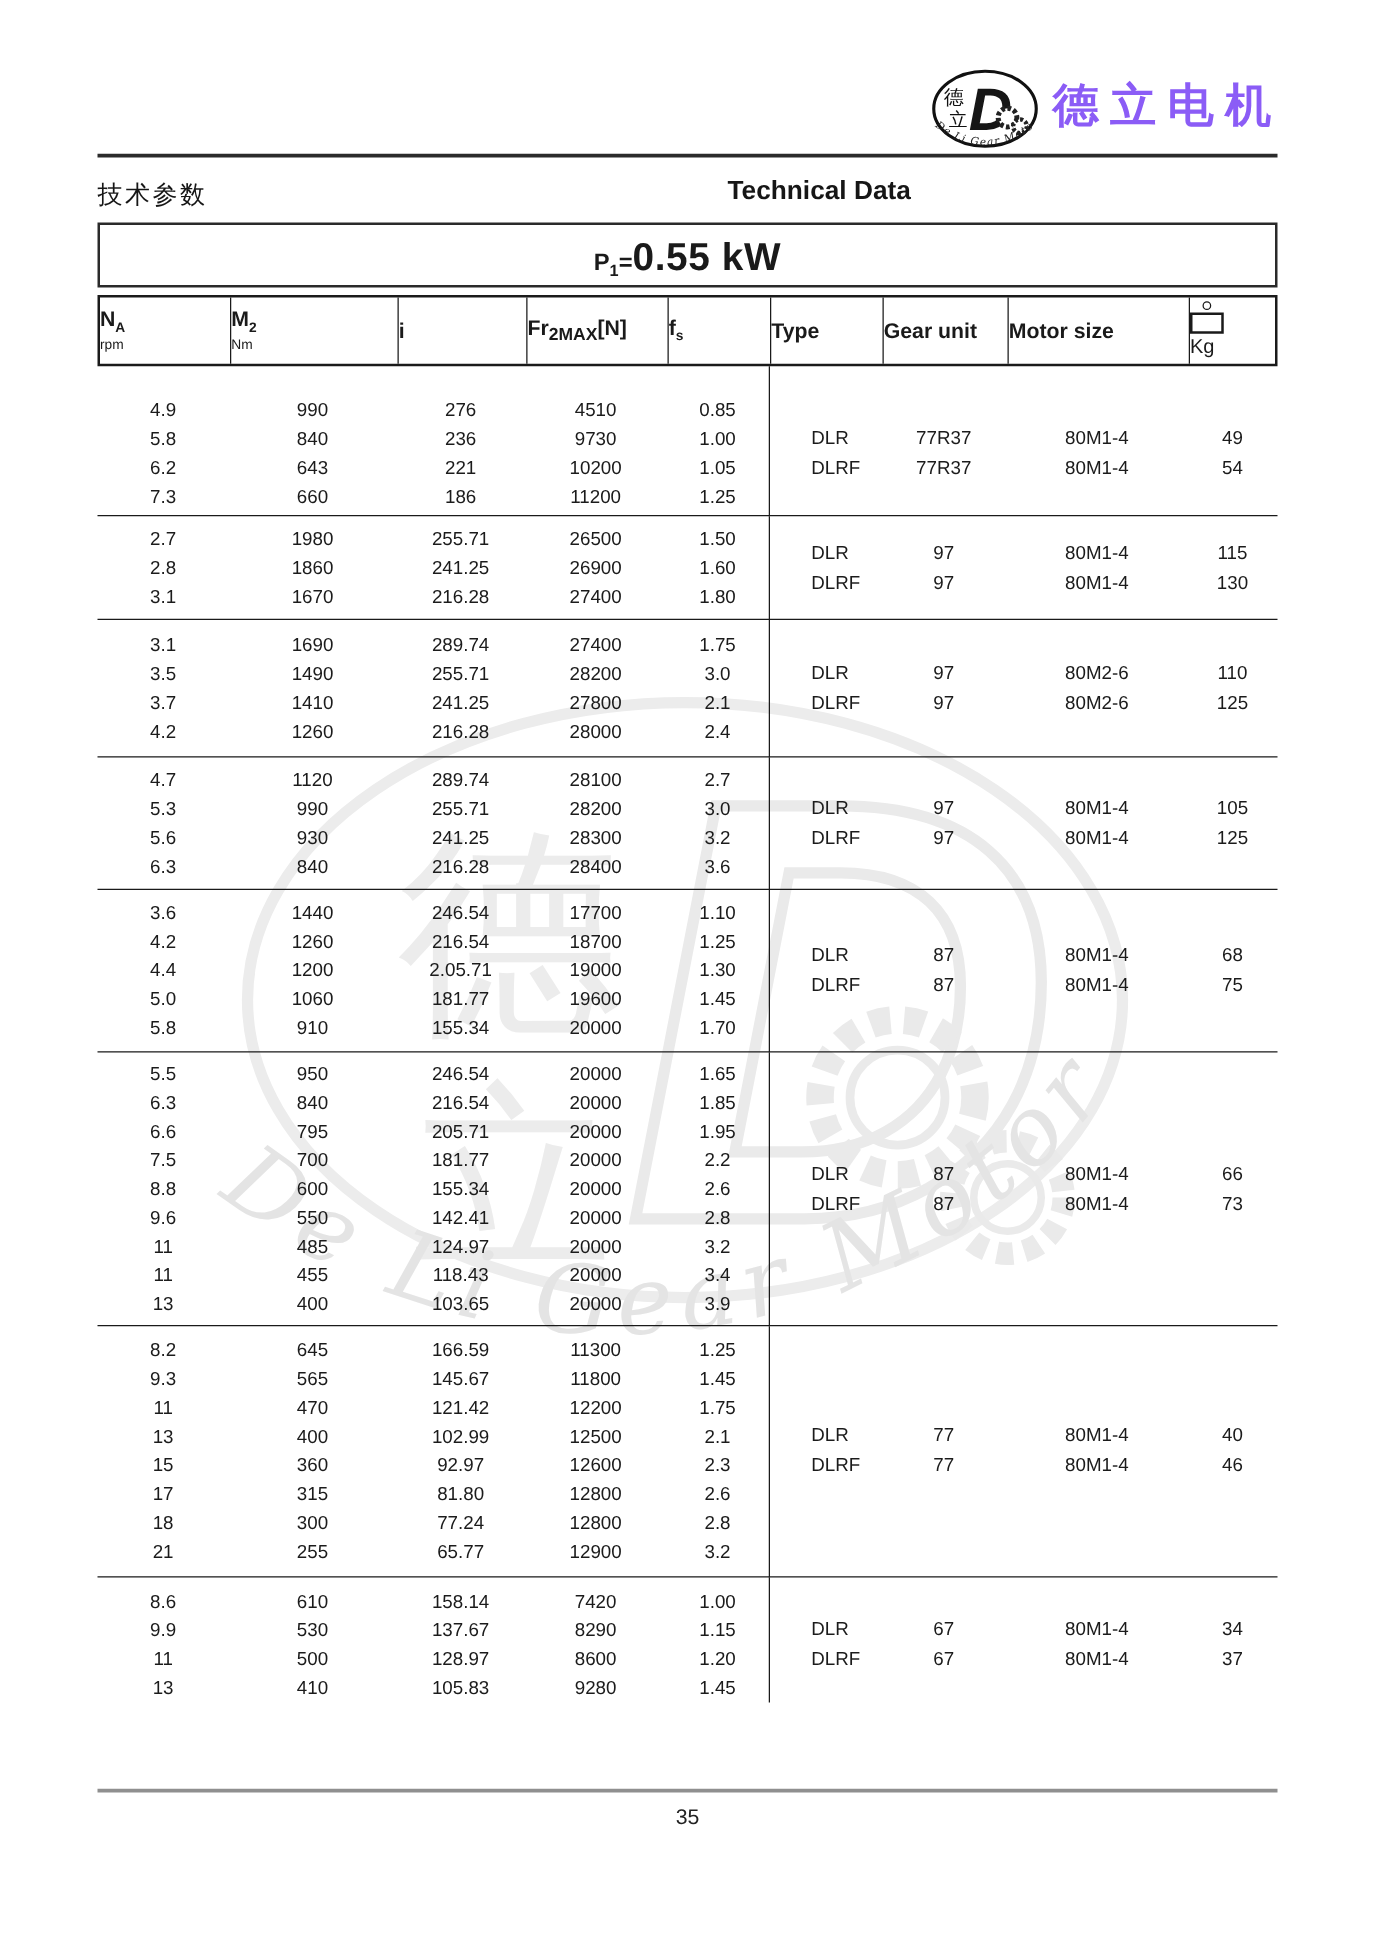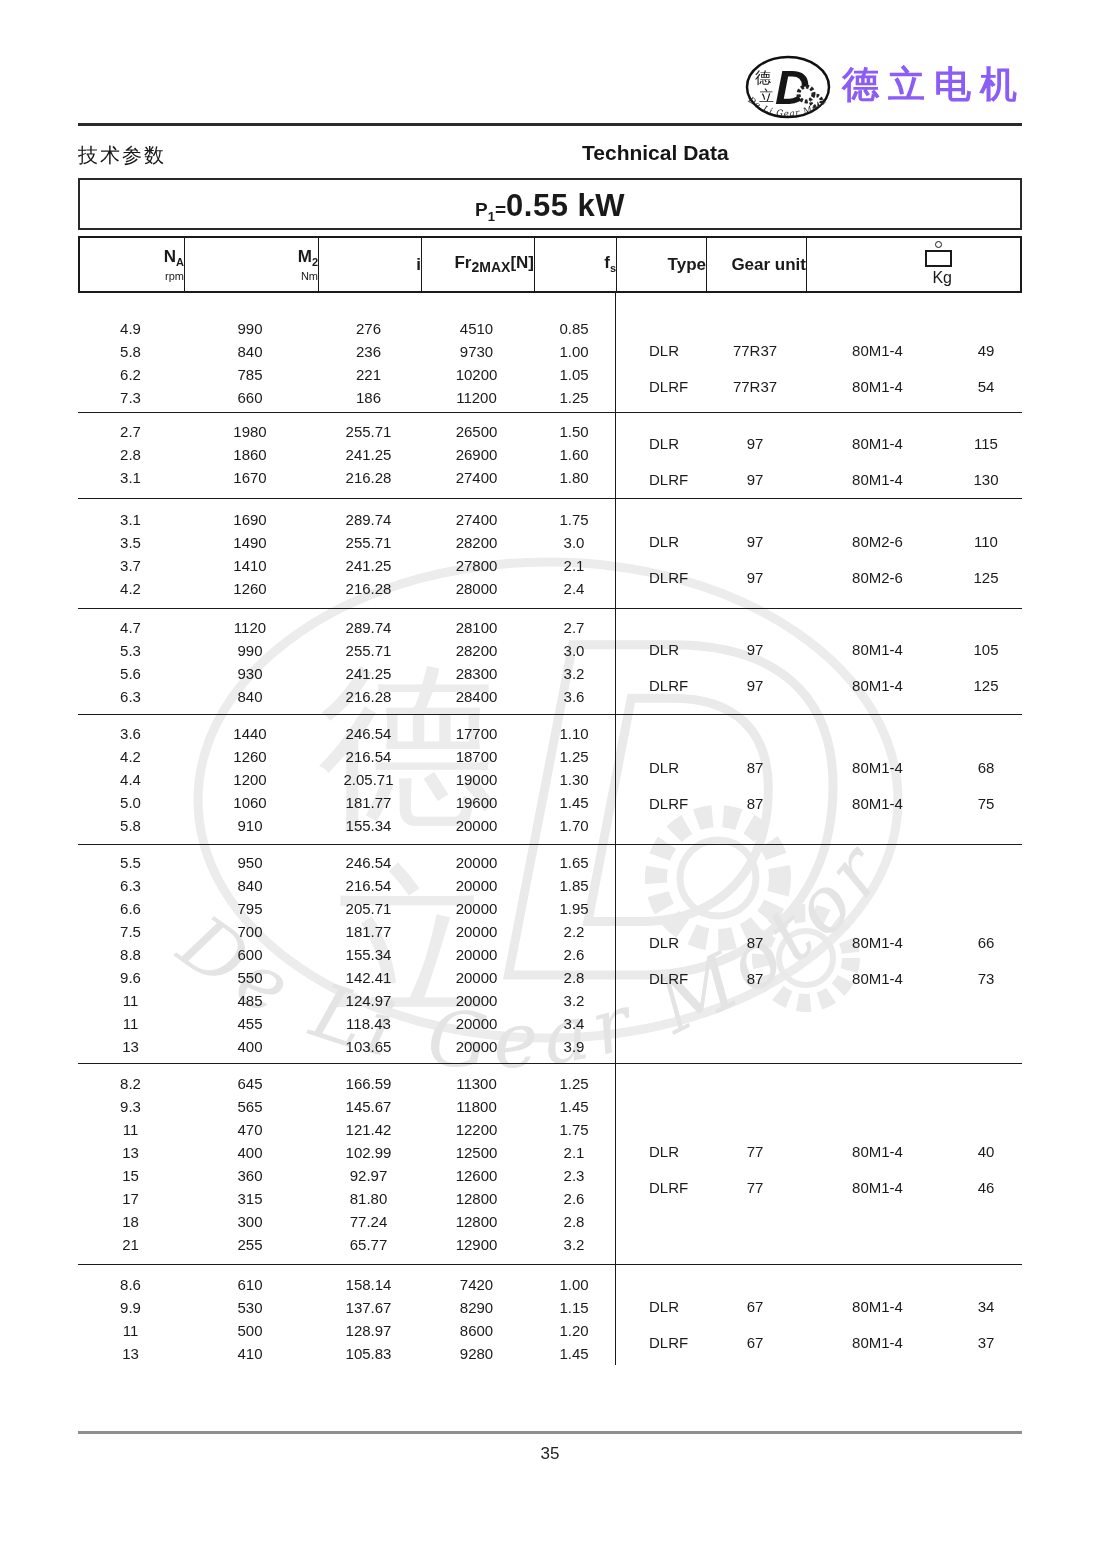--- a/index.html
+++ b/index.html
@@ -33,21 +33,21 @@
   .p-big { font-size:31px; font-weight:bold; letter-spacing:0.5px; }
   
   .thead {
     position:absolute; top:236px; left:78px; width:944px; height:57px;
     border:2px solid #1a1a1a; display:grid;
     grid-template-columns:105px 134px 103px 113px 82px 90px 100px 145px 1fr;
     background:#fff;
   }
   .th {
     border-right:1px solid #1a1a1a; display:flex; flex-direction:column;
-    align-items:flex-end; justify-content:center; text-align:center; line-height:1.15;
+    align-items:flex-start; justify-content:center; text-align:center; line-height:1.15;
   }
   .th:last-child { border-right:none; }
   .h-main { font-size:17px; font-weight:bold; }
   .h-main sub { font-size:11px; font-weight:bold; }
   .h-main .sub-sm { font-size:14px; font-weight:bold; vertical-align:sub; }
   .h-unit { font-size:11px; margin-top:1px; }
   .kg-icon { display:flex; flex-direction:column; align-items:center; margin-bottom:2px; }
   .kg-knob { width:7px; height:7px; border:1.5px solid #1a1a1a; border-radius:50%; margin-bottom:2px; background:#fff; }
   .kg-body { width:27px; height:17px; border:2px solid #1a1a1a; background:#fff; }
   .kg-label { font-size:16px; }
@@ -61,21 +61,21 @@
   .group:nth-child(4){ padding:7px 0 6px; }
   .group:nth-child(5){ padding:7px 0 7px; }
   .group:nth-child(6){ padding:6px 0 5px; }
   .group:nth-child(7){ padding:8px 0 8px; }
   .group:nth-child(8){ padding:8px 0 32px; border-bottom:none; }
   .group:nth-child(8)::after { bottom:32px; }
   .g-left { width:537px; }
   .drow { display:grid; grid-template-columns:105px 134px 103px 113px 82px; height:23px; }
   .drow .cell { font-size:15px; line-height:23px; text-align:center; color:#1b1b1b; }
   .g-right { width:407px; display:flex; flex-direction:column; justify-content:center; }
-  .vrow { display:grid; grid-template-columns:90px 100px 145px 72px; height:24px;margin-top:12px; }
+  .vrow { display:grid; grid-template-columns:90px 100px 145px 72px; height:24px; }
   .vrow .cell { font-size:15px; line-height:24px; text-align:center; color:#1b1b1b; }
   .vrow .c-type { text-align:left; padding-left:34px; }
   
   .rule-bottom { position:absolute; top:1431px; left:78px; width:944px; height:3px; background:#8f8f8f; }
   .page-number { position:absolute; top:1444px; left:0; width:1100px; text-align:center; font-size:17px; color:#222; }
 </style>
 </head>
 <body>
 
 <div class="page">
@@ -143,20 +143,23 @@
       <div class="th">
         <div class="h-main"><span>f</span><sub>s</sub></div>
       </div>
       <div class="th">
         <div class="h-main">Type</div>
       </div>
       <div class="th">
         <div class="h-main">Gear unit</div>
       </div>
       <div class="th">
+        <div class="h-main">Motor size</div>
+      </div>
+      <div class="th">
         <span class="kg-icon">
           <span class="kg-knob"></span>
             <span class="kg-body"></span>
         </span>
         <div class="kg-label">Kg</div>
       </div>
     </div>
 
     <div class="tbody" id="table-body">
         <div class="group">
@@ -170,21 +173,21 @@
             </div>
             <div class="drow">
               <span class="cell">5.8</span>
               <span class="cell">840</span>
               <span class="cell">236</span>
               <span class="cell">9730</span>
               <span class="cell">1.00</span>
             </div>
             <div class="drow">
               <span class="cell">6.2</span>
-              <span class="cell">785</span>
+              <span class="cell">643</span>
               <span class="cell">221</span>
               <span class="cell">10200</span>
               <span class="cell">1.05</span>
             </div>
             <div class="drow">
               <span class="cell">7.3</span>
               <span class="cell">660</span>
               <span class="cell">186</span>
               <span class="cell">11200</span>
               <span class="cell">1.25</span>

